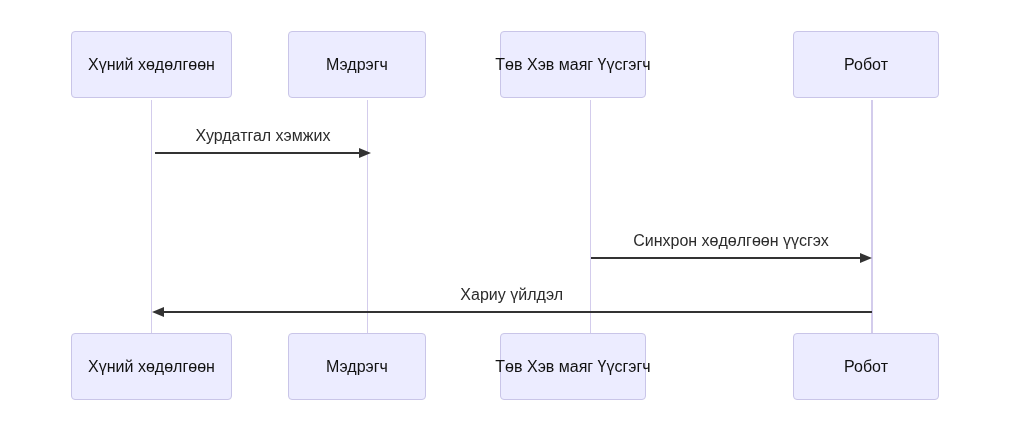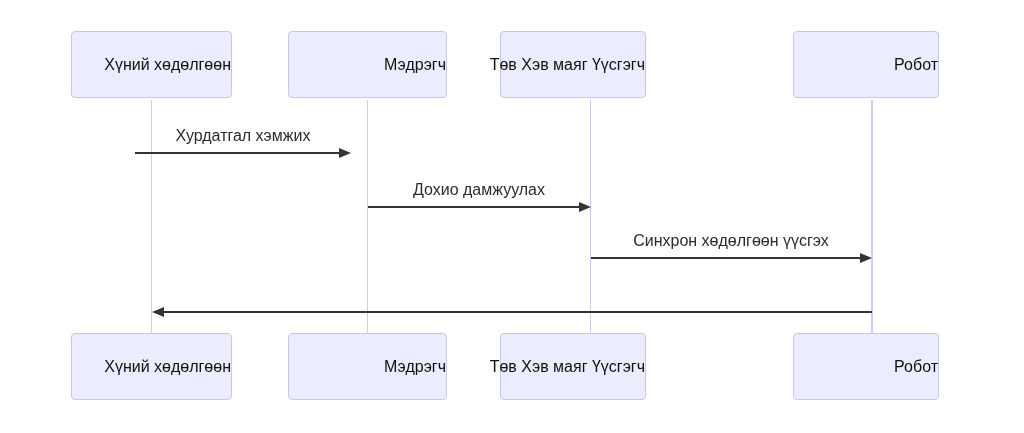--- a/index.html
+++ b/index.html
@@ -31,21 +31,21 @@
     background:var(--lifeline);
   }
   .actor-box{
     position:absolute;
     height:67px;
     background:var(--actor-fill);
     border:1px solid var(--actor-border);
     border-radius:4px;
     display:flex;
     align-items:center;
-    justify-content:flex-end;
+    justify-content:center;
     box-sizing:border-box;
   }
   .actor-box .actor-label{
     font-size:16px;
     color:var(--text);
     white-space:nowrap;
   }
   .top-row .actor-box{top:31px;}
   .bottom-row .actor-box{top:333px;}
   .message{
@@ -84,24 +84,24 @@
   .arrowhead.left{
     left:0;
     border-right:12px solid var(--arrow);
   }
   
   #life-human {left:150.7px;}
   #life-sensor{left:366.9px;}
   #life-cpg   {left:589.7px;}
   #life-robot {left:871.2px;}
   .actor-human {left:71px;  width:161px;}
-  .actor-sensor{left:288px; width:159px;}
+  .actor-sensor{left:288px; width:138px;}
   .actor-cpg   {left:500px; width:146px;}
   .actor-robot {left:793px; width:146px;}
-  #msg-1{left:135px; width:216px; top:126px;}
+  #msg-1{left:155px; width:216px; top:126px;}
   #msg-2{left:367.5px; width:223px; top:180px;}
   #msg-3{left:590.5px; width:281px; top:231px;}
   #msg-4{left:151.5px; width:720.5px; top:285px;}
 </style>
 </head>
 <body>
 
 <div class="canvas">
 
   <div class="lifeline" id="life-human"></div>
@@ -123,33 +123,29 @@
       <span class="actor-label">Робот</span>
     </div>
   </div>
 
   <div class="message" id="msg-1">
     <div class="msg-label">Хурдатгал хэмжих</div>
     <div class="msg-line to-right"></div>
     <div class="arrowhead right"></div>
   </div>
 
-  <div class="message" id="msg-2">
-    <div class="msg-label">Дохио дамжуулах</div>
-    <div class="msg-line to-right"></div>
-    <div class="arrowhead right"></div>
-  </div>
 
   <div class="message" id="msg-3">
     <div class="msg-label">Синхрон хөдөлгөөн үүсгэх</div>
     <div class="msg-line to-right"></div>
     <div class="arrowhead right"></div>
   </div>
 
   <div class="message" id="msg-4">
+    <div class="msg-label">Хариу үйлдэл</div>
     <div class="msg-line to-left"></div>
     <div class="arrowhead left"></div>
   </div>
 
   <div class="bottom-row">
     <div class="actor-box actor-human">
       <span class="actor-label">Хүний хөдөлгөөн</span>
     </div>
     <div class="actor-box actor-sensor">
       <span class="actor-label">Мэдрэгч</span>

